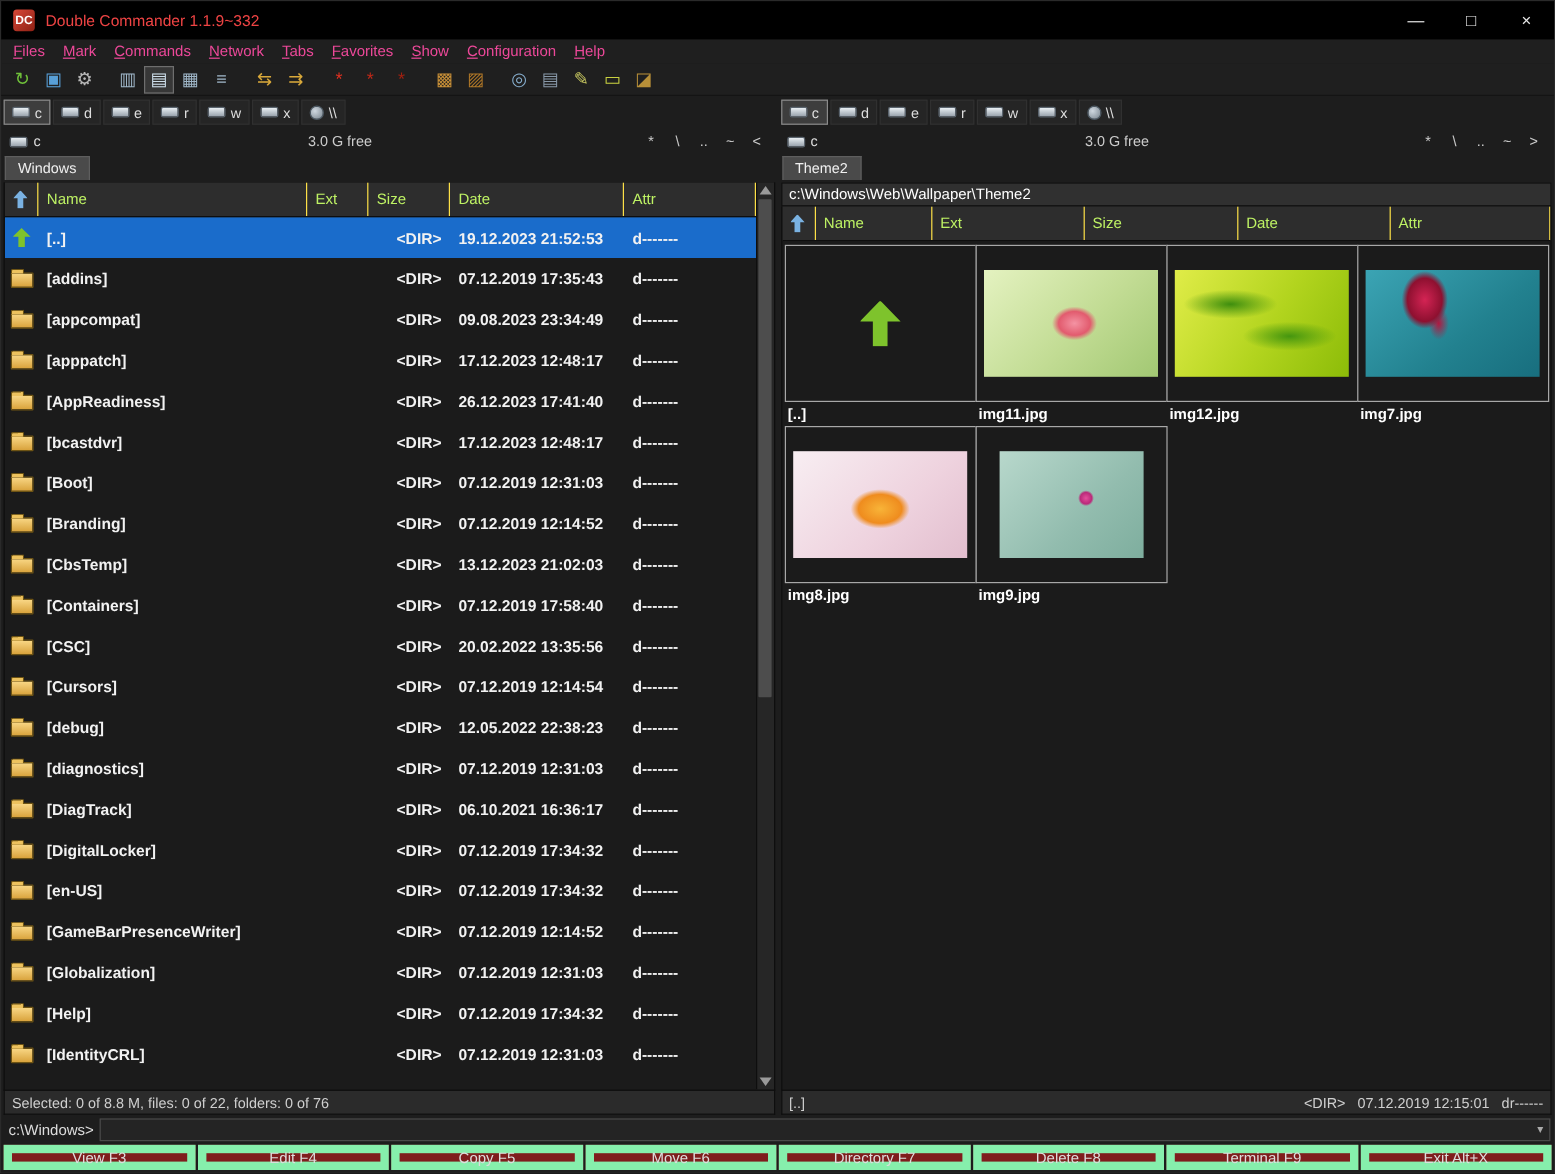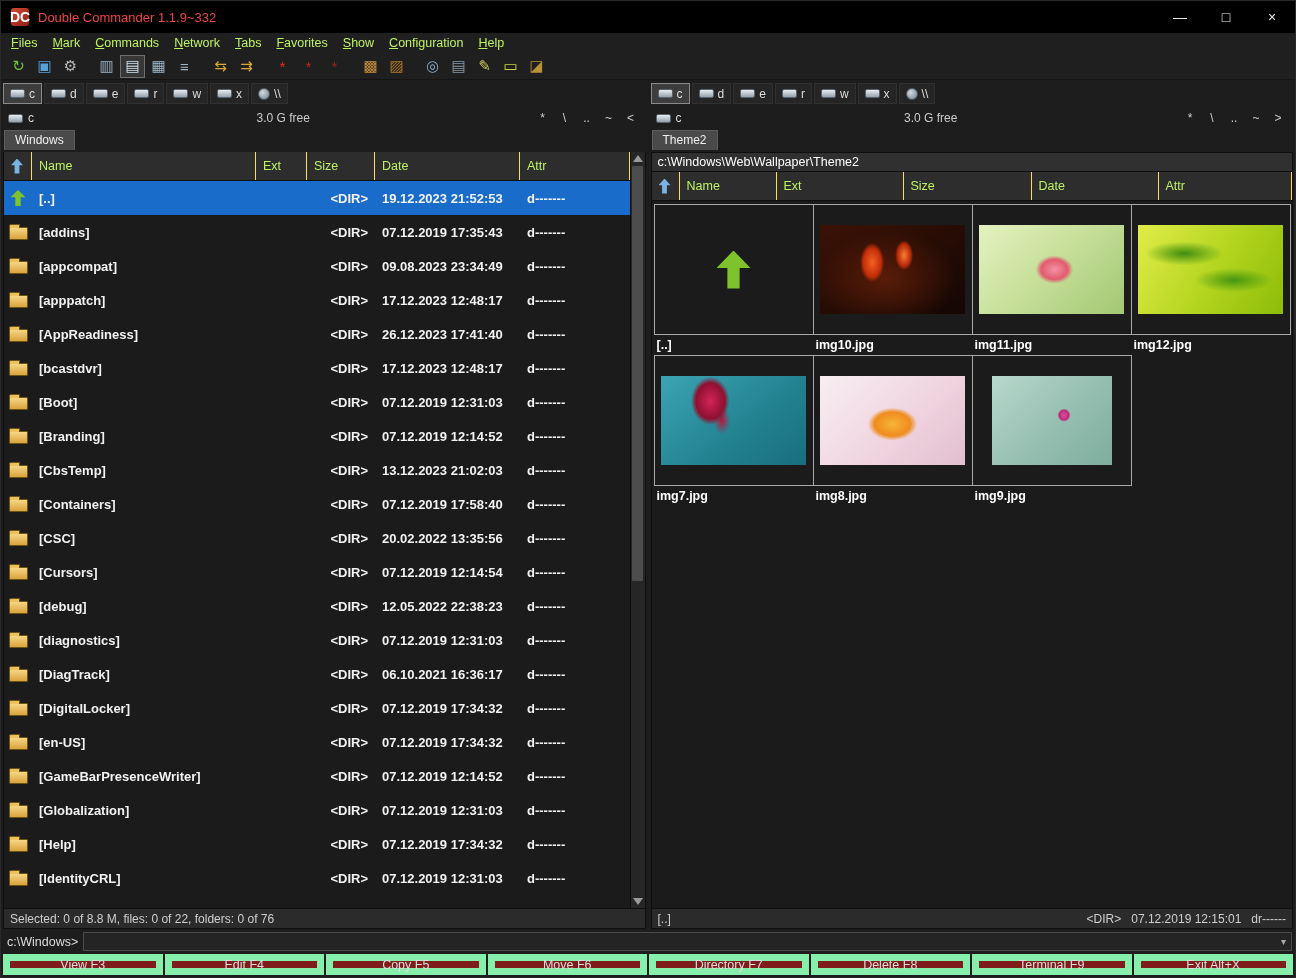--- a/index.html
+++ b/index.html
@@ -1,24 +1,24 @@
 <!DOCTYPE html>
 <html style="--selection: #1a6ccb; --folder: #e8b957; --up-arrow: #7ec32c;"><head>
 <meta charset="utf-8">
 <style>
 *{margin:0;padding:0;box-sizing:border-box}
 body{width:1296px;height:978px;font-family:"Liberation Sans","DejaVu Sans",sans-serif;background:#0e0e0e;overflow:hidden}
 .window{width:1296px;height:978px;display:flex;flex-direction:column;background:#1d1d1d;border:1px solid #2a2a2a}
 .titlebar{height:32px;min-height:32px;background:#000;display:flex;align-items:center}
-.app-icon{width:18px;height:18px;margin:0 9px 0 10px;background:linear-gradient(135deg,#d84838,#8e2014);border-radius:3px;display:flex;align-items:center;justify-content:center;color:#fff;font-size:14px;font-weight:bold}
+.app-icon{width:18px;height:18px;margin:0 9px 0 10px;background:linear-gradient(135deg,#d84838,#8e2014);border-radius:3px;display:flex;align-items:center;justify-content:center;color:#fff;font-size:10px;font-weight:bold}
 .title-text{color:#ef4444;font-size:13px}
 .win-controls{margin-left:auto;display:flex;height:32px}
 .win-btn{width:46px;display:flex;align-items:center;justify-content:center;color:#e8e8e8;font-size:14px}
 .menubar{height:20px;min-height:20px;background:#1f1f1f;display:flex;align-items:center;padding-left:10px}
-.menu-item{color:#bef264;font-size:12.5px;padding:2px 9px 2px 0;margin-right:6px;cursor:default}
+.menu-item{color:#ec4899;font-size:12.5px;padding:2px 9px 2px 0;margin-right:6px;cursor:default}
 .toolbar{height:27px;min-height:27px;background:#1f1f1f;display:flex;align-items:center;padding-left:5px;border-bottom:1px solid #141414;gap:1px}
 .tb-icon{width:25px;height:23px;display:flex;align-items:center;justify-content:center;font-size:15px;border:1px solid transparent}
 .tb-icon.active{background:#373737;border-color:#6e6e6e}
 .tb-gap{margin-left:10px}
 .panels{flex:1;display:flex;padding:1px 2px;gap:5px;min-height:0}
 .panel{flex:1;display:flex;flex-direction:column;min-width:0}
 .drivebar{height:25px;min-height:25px;display:flex;align-items:center;gap:2px}
 .drive-btn{height:21px;display:flex;align-items:center;gap:4px;padding:0 6px;background:#252525;border:1px solid #303030;color:#ddd;font-size:12px}
 .drive-btn.active{background:#3d3d3d;border-color:#8a8a8a}
 .drive-glyph{width:15px;height:9px;border-radius:2px;background:linear-gradient(#e8eef2,#97a1ab);border:1px solid #5a646e;display:inline-block}
@@ -466,26 +466,20 @@
             <div class="hcell">Date</div>
             <div class="hcell">Attr</div>
           </div>
         <div class="thumb-grid" id="thumb-grid">
             <div class="thumb-item t-up">
               <div class="thumb-cell">
                 <span class="up-arrow big"></span>
               </div>
               <div class="thumb-label">[..]</div>
             </div>
-            <div class="thumb-item t-img10">
-              <div class="thumb-cell">
-                <div class="thumb-img"></div>
-              </div>
-              <div class="thumb-label">img10.jpg</div>
-            </div>
             <div class="thumb-item t-img11">
               <div class="thumb-cell">
                 <div class="thumb-img"></div>
               </div>
               <div class="thumb-label">img11.jpg</div>
             </div>
             <div class="thumb-item t-img12">
               <div class="thumb-cell">
                 <div class="thumb-img"></div>
               </div>

